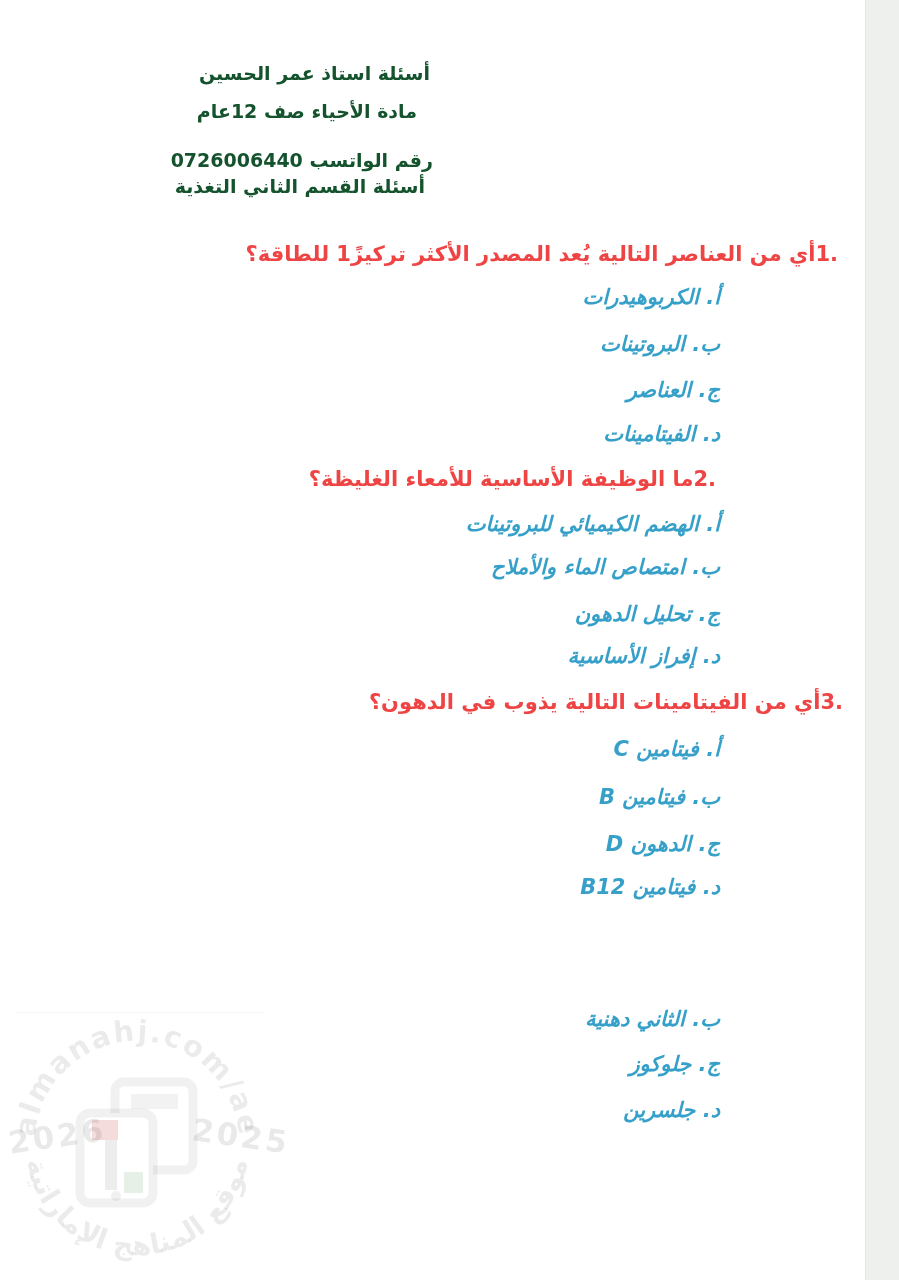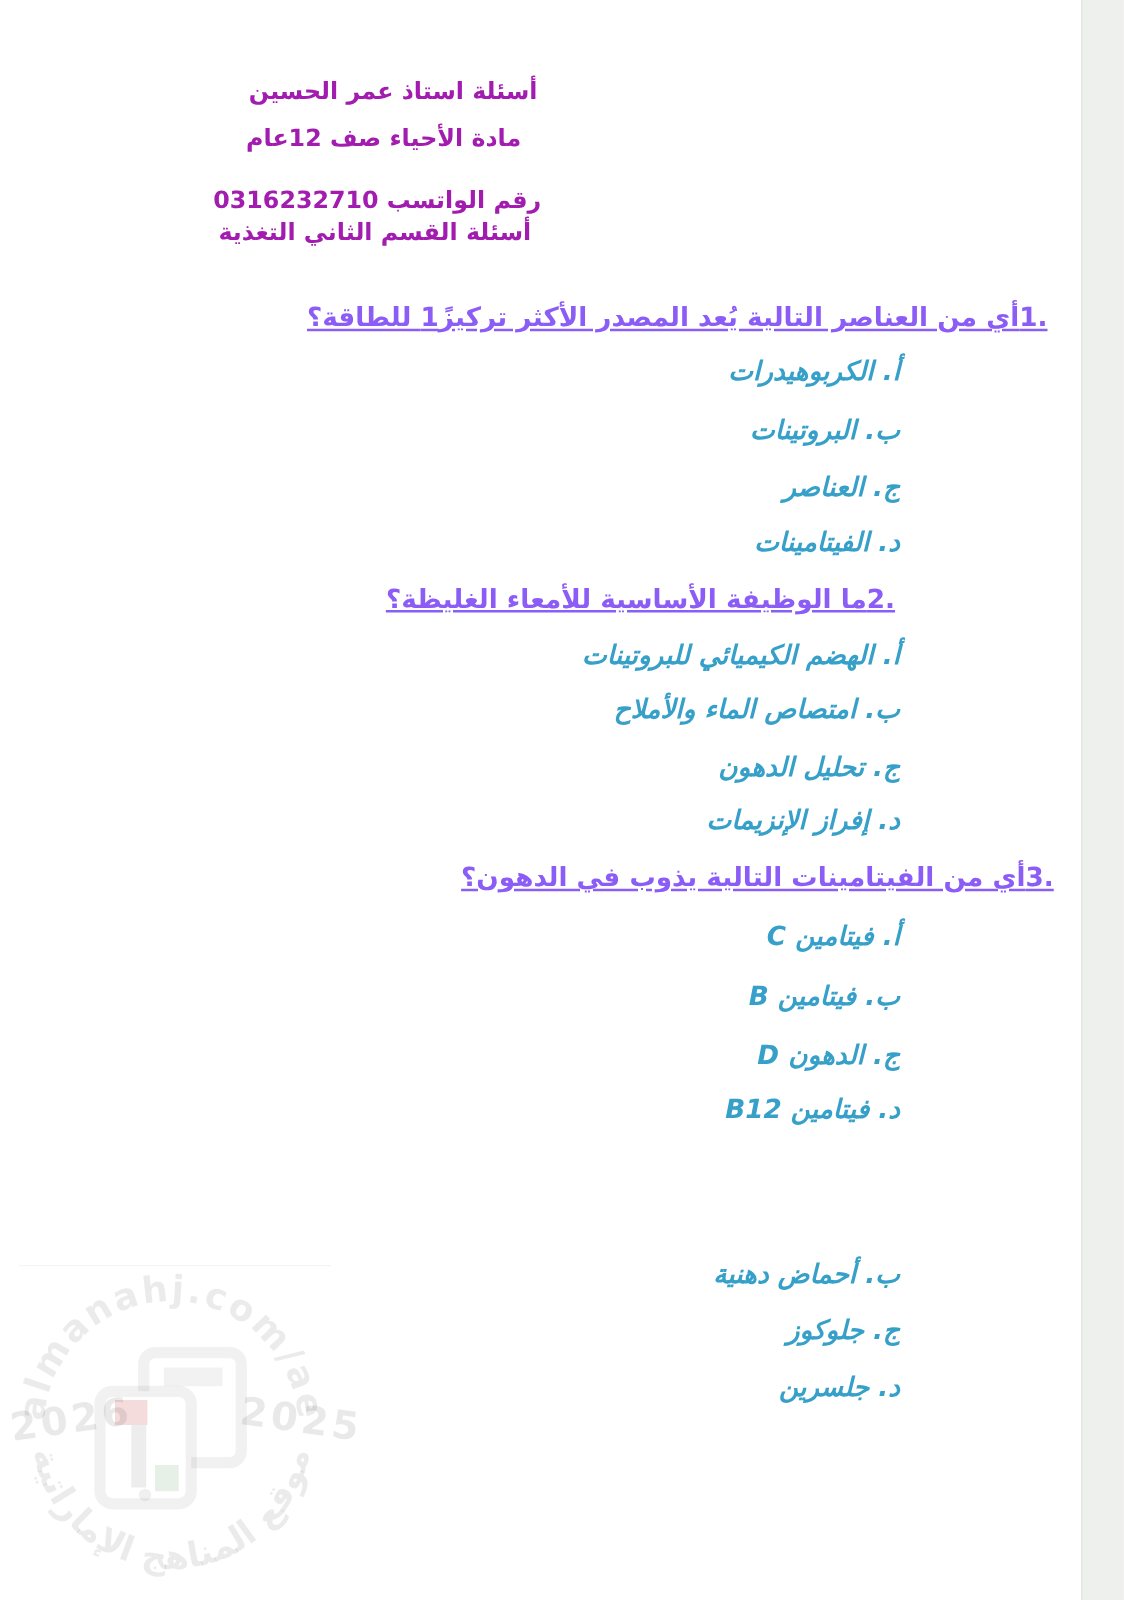--- a/index.html
+++ b/index.html
@@ -9,22 +9,22 @@
   }
   .page{position:relative;width:899px;height:1280px;background:#ffffff;}
 
   
   .edge-strip{
     position:absolute;top:0;right:0;width:33px;height:1280px;
     background:#eef0ed;border-left:1px solid #e3e5e2;
   }
 
   .line{position:absolute;white-space:nowrap;line-height:1.4;direction:rtl;font-weight:bold;}
-  .hline{color:#a21caf;font-size:19px;}
-  .qline{color:#8b5cf6;font-size:21px;text-decoration:underline;}
+  .hline{color:#14532d;font-size:19px;}
+  .qline{color:#ef4444;font-size:21px;}
   .oline{color:#36a0c9;font-size:21px;right:179px;font-style:italic;}
   .qnum{direction:ltr;unicode-bidi:isolate;}
 
   
   .wm{position:absolute;left:0;top:1008px;width:280px;height:272px;pointer-events:none;}
   .wm-year{
     position:absolute;font-size:31px;font-weight:bold;letter-spacing:3px;
     color:rgba(0,0,0,0.085);white-space:nowrap;pointer-events:none;
   }
   .wm-year-left{left:8px;top:1118px;transform:rotate(-8deg);}
@@ -35,42 +35,42 @@
   }
   .arc-text{font-weight:bold;fill:rgba(0,0,0,0.08);}
 </style>
 </head>
 <body>
 
 <div class="page">
 
   <div class="line hline" style="top:60px;right:469px">أسئلة استاذ عمر الحسين</div>
   <div class="line hline" style="top:98px;right:482px">مادة الأحياء صف 12عام</div>
-  <div class="line hline" style="top:147px;right:466px">رقم الواتسب 0316232710</div>
+  <div class="line hline" style="top:147px;right:466px">رقم الواتسب 0726006440</div>
   <div class="line hline" style="top:173px;right:474px">أسئلة القسم الثاني التغذية</div>
 
   <div class="line qline" style="top:240px;right:61px"><span class="qnum">1.</span><span>أي من العناصر التالية يُعد المصدر الأكثر تركيزً1 للطاقة؟</span></div>
   <div class="line oline" style="top:283px">أ. الكربوهيدرات</div>
   <div class="line oline" style="top:330px">ب. البروتينات</div>
   <div class="line oline" style="top:376px">ج. العناصر</div>
   <div class="line oline" style="top:420px">د. الفيتامينات</div>
 
   <div class="line qline" style="top:465px;right:183px"><span class="qnum">2.</span><span>ما الوظيفة الأساسية للأمعاء الغليظة؟</span></div>
   <div class="line oline" style="top:510px">أ. الهضم الكيميائي للبروتينات</div>
   <div class="line oline" style="top:553px">ب. امتصاص الماء والأملاح</div>
   <div class="line oline" style="top:600px">ج. تحليل الدهون</div>
-  <div class="line oline" style="top:642px">د. إفراز الإنزيمات</div>
+  <div class="line oline" style="top:642px">د. إفراز الأساسية</div>
 
   <div class="line qline" style="top:688px;right:56px"><span class="qnum">3.</span><span>أي من الفيتامينات التالية يذوب في الدهون؟</span></div>
   <div class="line oline" style="top:735px">أ. فيتامين C</div>
   <div class="line oline" style="top:783px">ب. فيتامين B</div>
   <div class="line oline" style="top:830px">ج. الدهون D</div>
   <div class="line oline" style="top:873px">د. فيتامين B12</div>
 
-  <div class="line oline" style="top:1005px">ب. أحماض دهنية</div>
+  <div class="line oline" style="top:1005px">ب. الثاني دهنية</div>
   <div class="line oline" style="top:1050px">ج. جلوكوز</div>
   <div class="line oline" style="top:1096px">د. جلسرين</div>
 
   <div class="wm-topline"></div>
 
   <svg class="wm" viewBox="0 0 280 272" xmlns="http://www.w3.org/2000/svg">
     <defs>
       <path id="arcTop" d="M 35 135 A 102 102 0 0 1 239 135"></path>
       <path id="arcBottom" d="M 25 135 A 112 112 0 0 0 249 135"></path>
     </defs>

